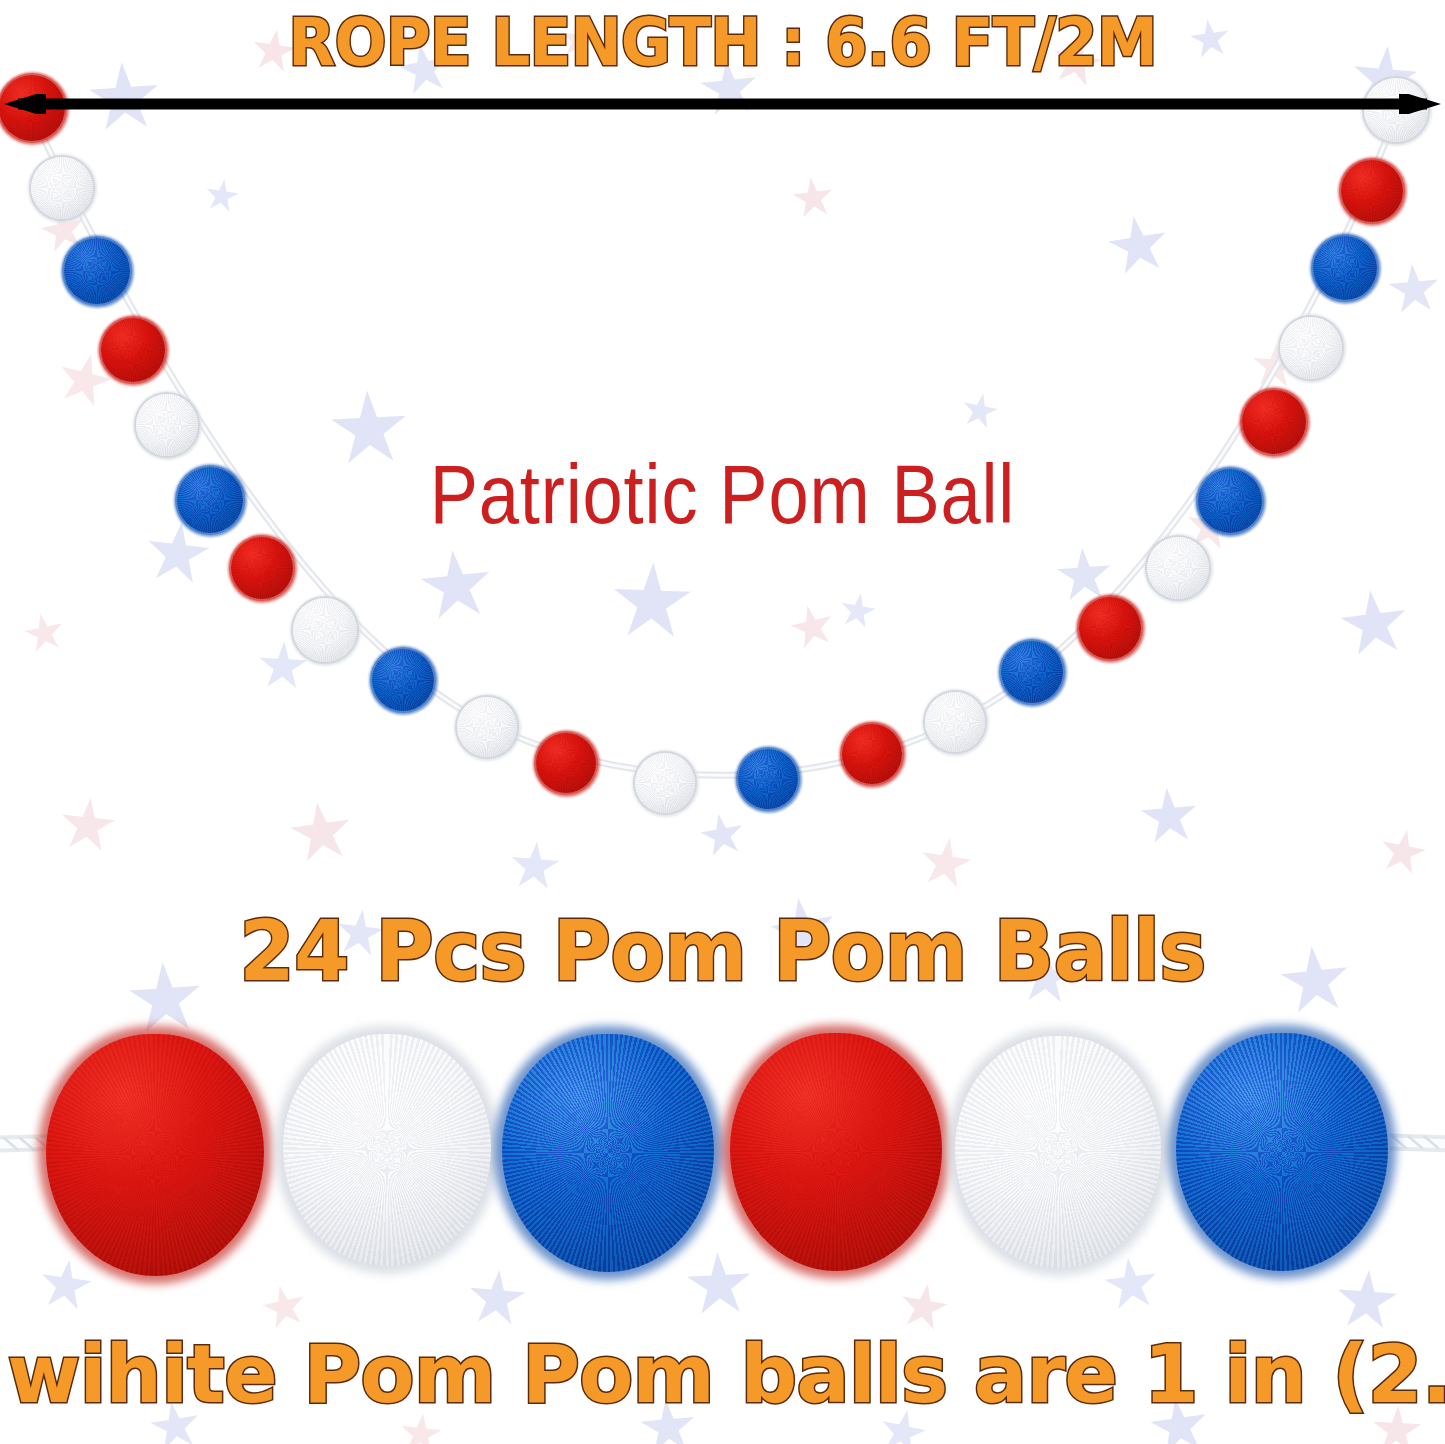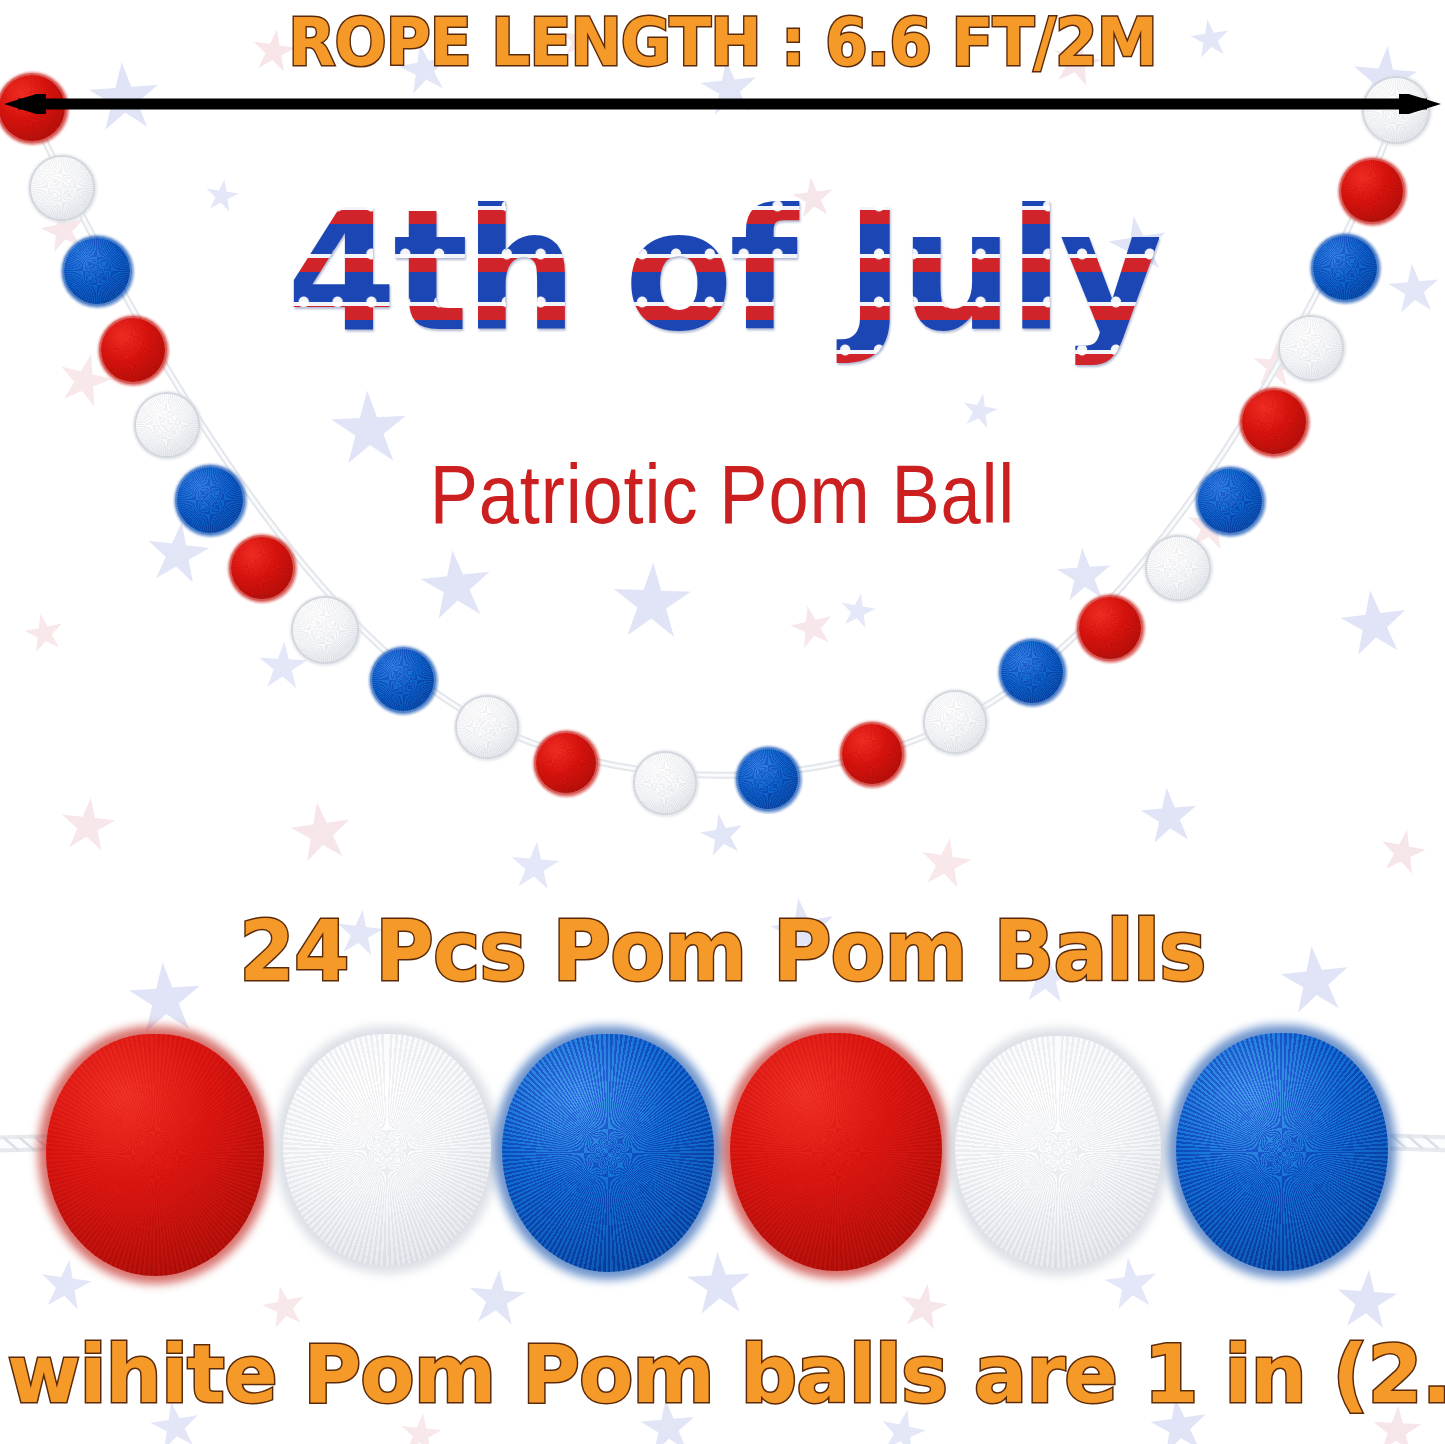--- a/index.html
+++ b/index.html
@@ -360,23 +360,20 @@
     </div>
 
   <svg id="rope-arrow" viewBox="0 0 1445 20">
     <line x1="18" y1="10" x2="1427" y2="10" stroke="#000000" stroke-width="11"></line>
     <polygon points="4,10 46,-3 46,23" fill="#000000"></polygon>
     <polygon points="1441,10 1399,-3 1399,23" fill="#000000"></polygon>
   </svg>
 
   <div id="rope-label" class="outlined">ROPE LENGTH : 6.6 FT/2M</div>
 
-  <div id="title-4thofjuly">
-    <span class="flagtext">4th of July</span>
-  </div>
 
   <div id="subtitle-patriotic">Patriotic Pom Ball</div>
 
   <div id="count-label" class="outlined">24 Pcs Pom Pom Balls</div>
 
   <svg id="bottom-rope-left" viewBox="0 0 70 44">
     <path d="M0,24 L70,22" stroke="#E6E9ED" stroke-width="17" stroke-linecap="round"></path>
     <path d="M0,24 L70,22" stroke="#FBFCFD" stroke-width="9" stroke-linecap="round"></path>
     <path d="M4,18 L18,30 M20,18 L34,30 M36,18 L50,30 M52,18 L66,30" stroke="#DCE0E6" stroke-width="2.5" fill="none" stroke-linecap="round"></path>
   </svg>

